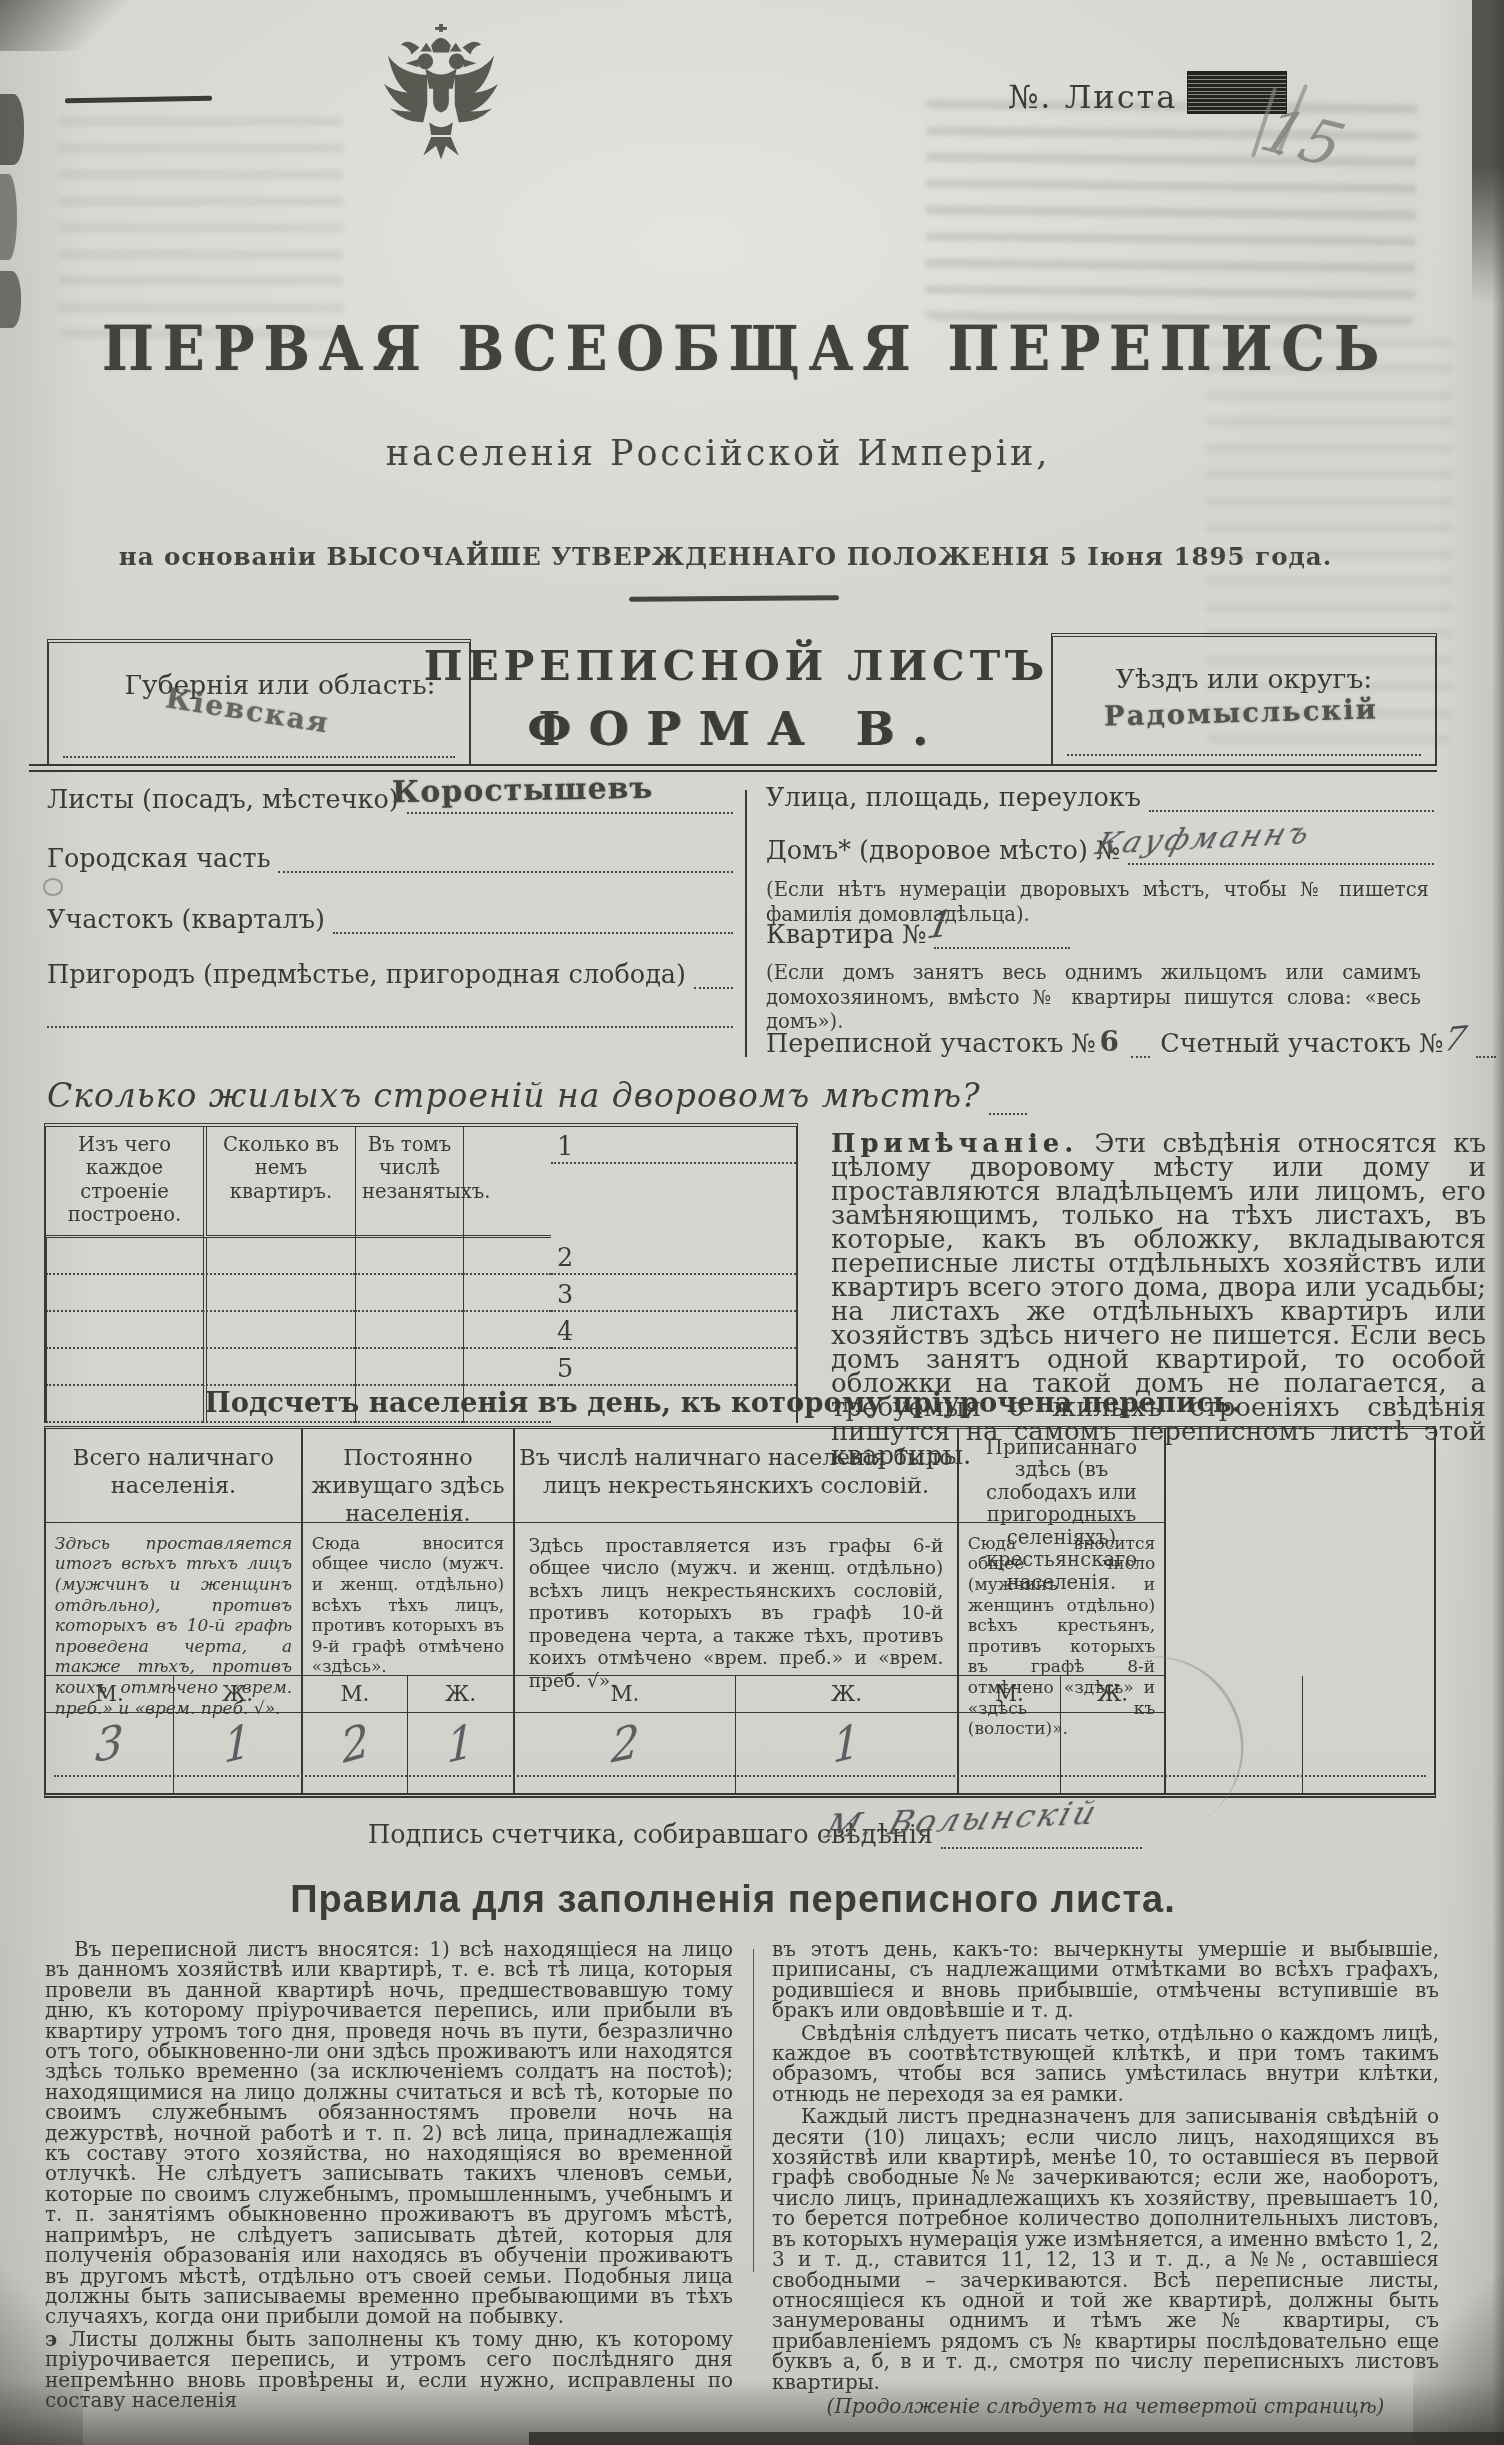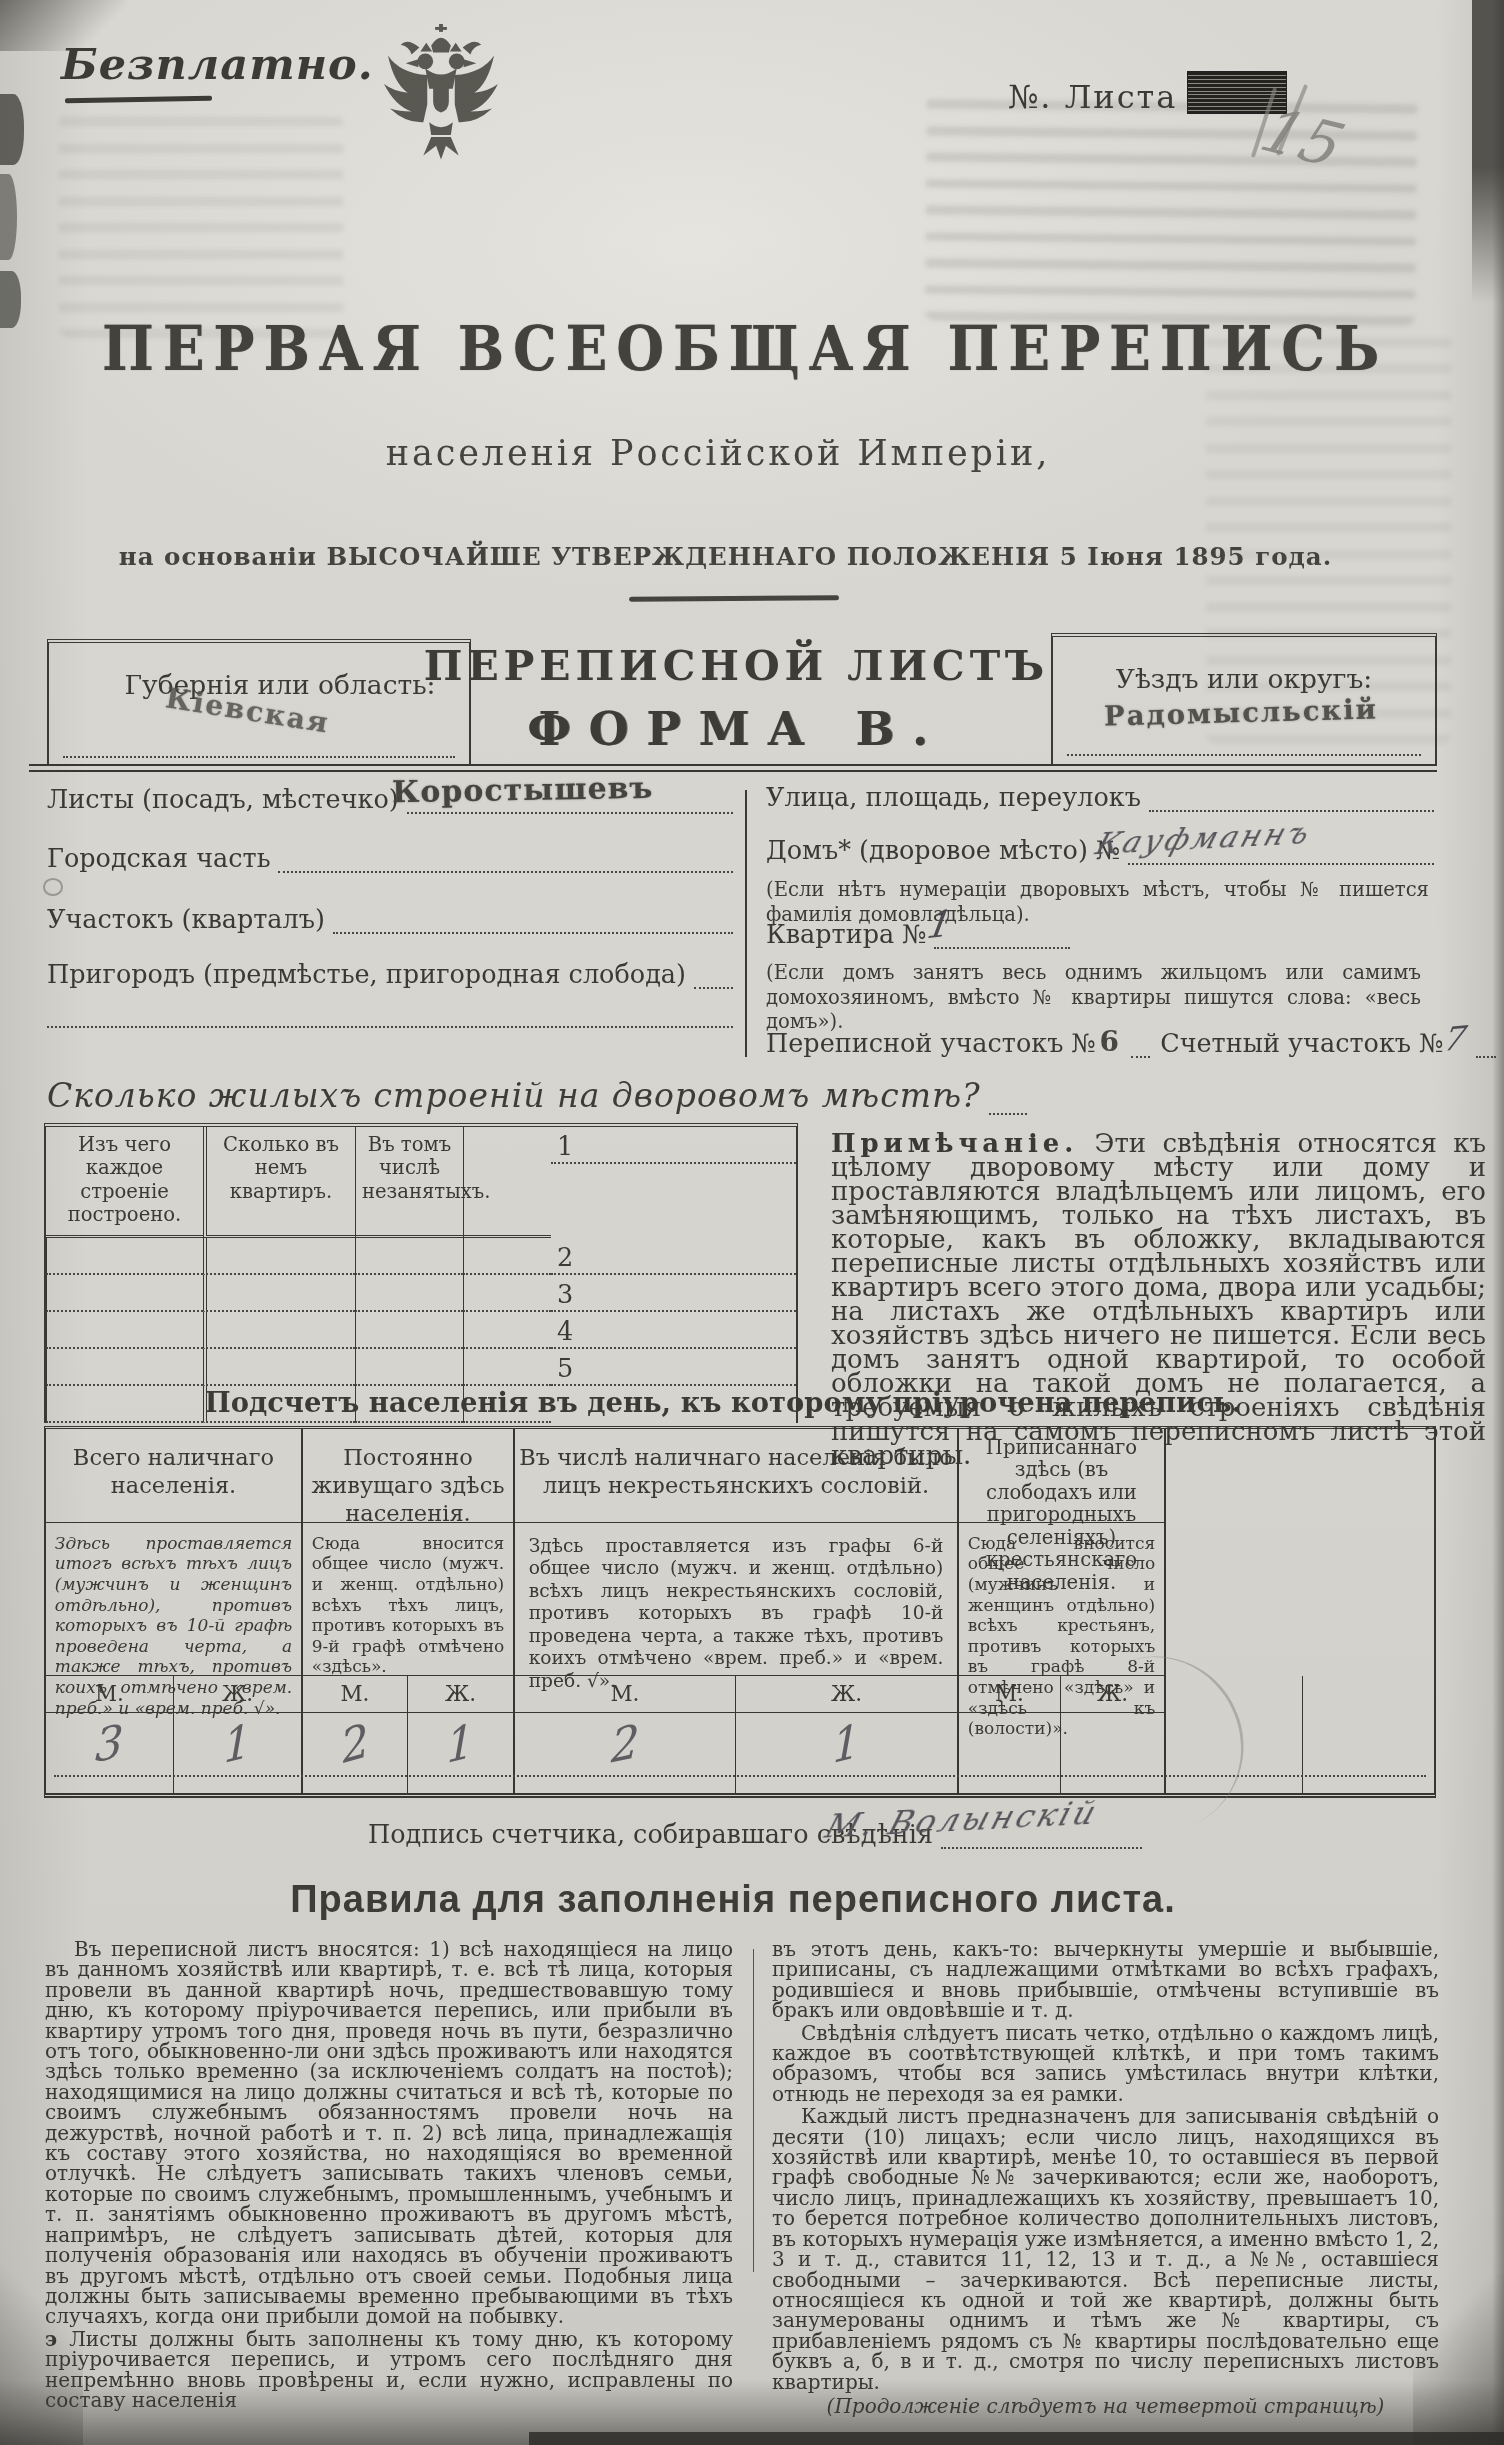--- a/index.html
+++ b/index.html
@@ -121,21 +121,20 @@
   <div class="abs art bleed bleed1"></div>
   <div class="abs art bleed bleed2"></div>
   <div class="abs art bleed bleed3"></div>
   <div class="abs art corner-tl"></div>
   <div class="abs art blob1"></div>
   <div class="abs art blob2"></div>
   <div class="abs art blob3"></div>
   <div class="abs art edge-r-top"></div>
   <div class="abs art edge-r"></div>
 
-  <div class="abs free">Безплатно.</div>
   <div class="abs free-rule"></div>
 
   <svg class="abs" style="left:380px; top:23.5px;" width="122" height="165" viewBox="0 0 124 168">
     <g fill="#4b4a43" stroke="none" opacity="0.9">
       <rect x="60" y="0" width="4" height="8"></rect>
         <rect x="56" y="3" width="12" height="3"></rect>
       <path d="M52 22 Q62 6 72 22 L70 29 L54 29 Z"></path>
       <path d="M40 24 q-12 -10 -19 -3 q9 2 11 10 z"></path>
       <path d="M84 24 q12 -10 19 -3 q-9 2 -11 10 z"></path>
       <path d="M41 28 l6 -9 l6 9 z"></path>

